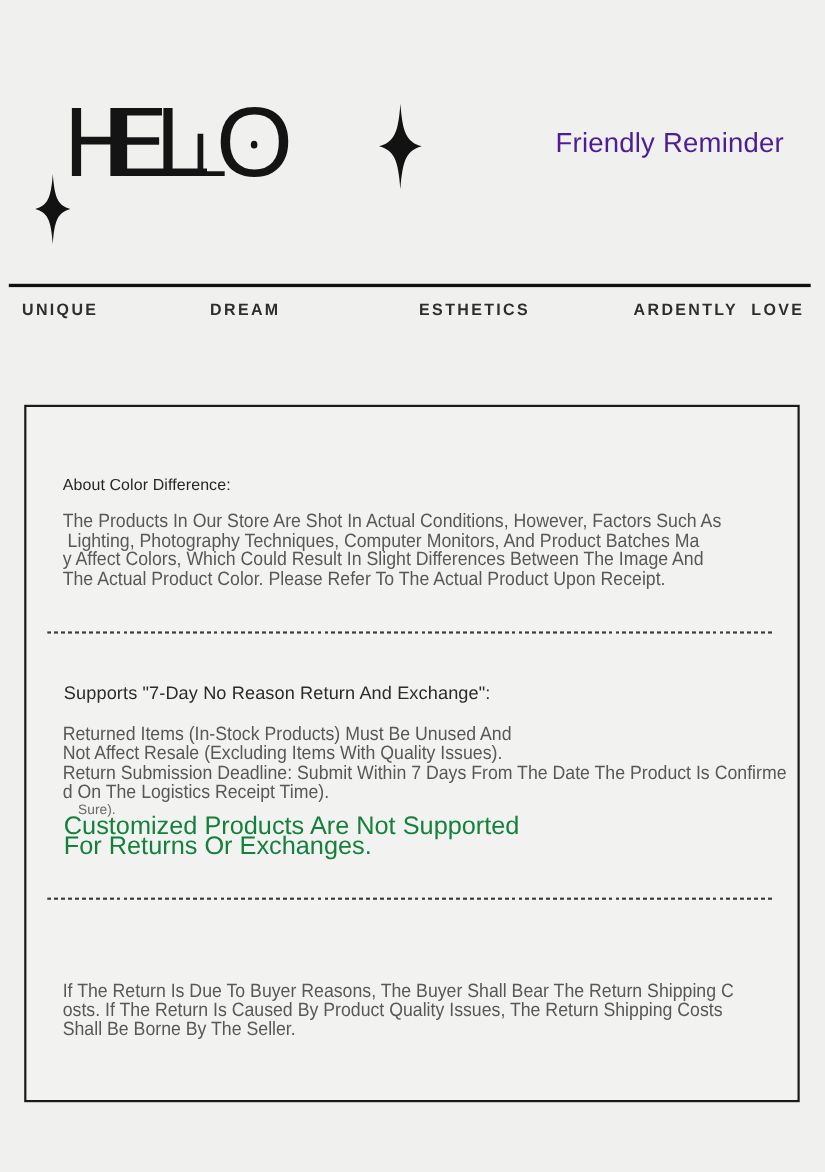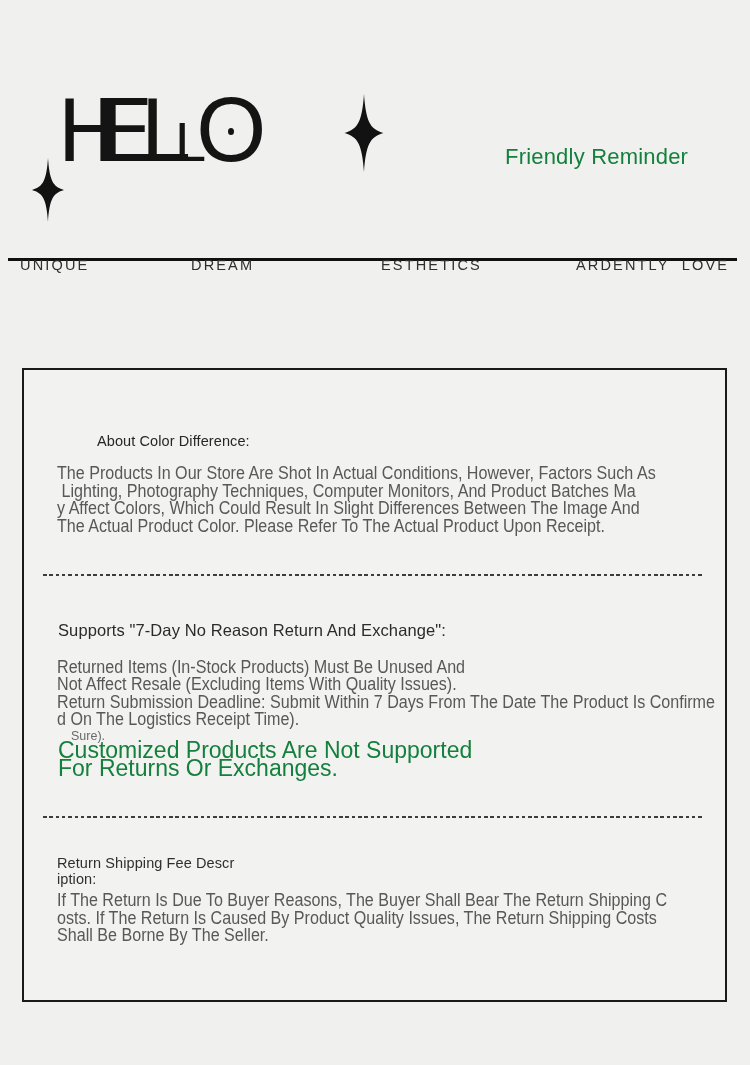--- a/index.html
+++ b/index.html
@@ -24,44 +24,44 @@
   .o-dot{
     position:absolute;left:50%;top:44px;width:6px;height:7px;
     transform:translateX(-50%);border-radius:50%;background:#141414;
   }
   .sparkle{position:absolute;fill:#121212;}
   .sparkle-right{left:344px;top:94px;width:40px;height:78px;}
   .sparkle-left{left:31px;top:158px;width:34px;height:64px;}
 
   .reminder{
     position:absolute;left:505px;top:116px;
-    font-size:22px;color:#15803d;letter-spacing:.2px;margin-top:28px;
+    font-size:25px;color:#4c1d95;letter-spacing:.2px;
   }
 
   
   .rule{position:absolute;left:8px;top:258px;width:729px;height:3px;background:#101010;}
-  .values{position:absolute;left:0;top:256px;width:750px;height:24px;}
+  .values{position:absolute;left:0;top:273px;width:750px;height:24px;font-weight:bold;}
   .values span{
     position:absolute;top:0;font-size:15px;letter-spacing:2.2px;
     color:#2e2e2e;transform:scaleX(.97);transform-origin:0 0;white-space:pre;
   }
   .v0{left:20px;} .v1{left:191px;} .v2{left:381px;} .v3{left:576px;}
 
   
   .card{
     position:absolute;left:22px;top:368px;width:701px;height:630px;
     border:2px solid #1a1a1a;background:#f2f2f1;
   }
   .card *{position:absolute;white-space:pre;}
   .sec-heading{font-size:14.5px;color:#262626;letter-spacing:.1px;}
   .body-text{
     font-size:17.5px;line-height:17.6px;color:#585858;
     transform:scaleX(.92);transform-origin:0 0;letter-spacing:0;
   }
-  .h1{left:33px;top:63px;margin-left:40px;}
+  .h1{left:33px;top:63px;}
   .p1{left:33px;top:95px;}
   .dash{
     left:19px;width:661px;height:2px;
     background:repeating-linear-gradient(90deg,#3d3d3d 0 3.5px,transparent 3.5px 6.3px);
   }
   .dash1{top:204px;}
   .dash2{top:446px;}
   .h2{left:34px;top:251px;font-size:16.5px;color:#2b2b2b;letter-spacing:.1px;}
   .p2a{left:33px;top:289px;line-height:17.3px;}
   .p2b{left:47px;top:359px;font-size:12.5px;color:#6a6a6a;}
@@ -108,20 +108,18 @@
     <div class="body-text p2a">Returned Items (In-Stock Products) Must Be Unused And
 Not Affect Resale (Excluding Items With Quality Issues).
 Return Submission Deadline: Submit Within 7 Days From The Date The Product Is Confirme
 d On The Logistics Receipt Time).</div>
     <div class="p2b">Sure).</div>
     <div class="p2c">Customized Products Are Not Supported
 For Returns Or Exchanges.</div>
 
     <div class="dash dash2"></div>
 
-    <div class="sec-heading h3">Return Shipping Fee Descr
-iption:</div>
     <div class="body-text p3">If The Return Is Due To Buyer Reasons, The Buyer Shall Bear The Return Shipping C
 osts. If The Return Is Caused By Product Quality Issues, The Return Shipping Costs
 Shall Be Borne By The Seller.</div>
 
   </div>
 </div>
 
 </body></html>

